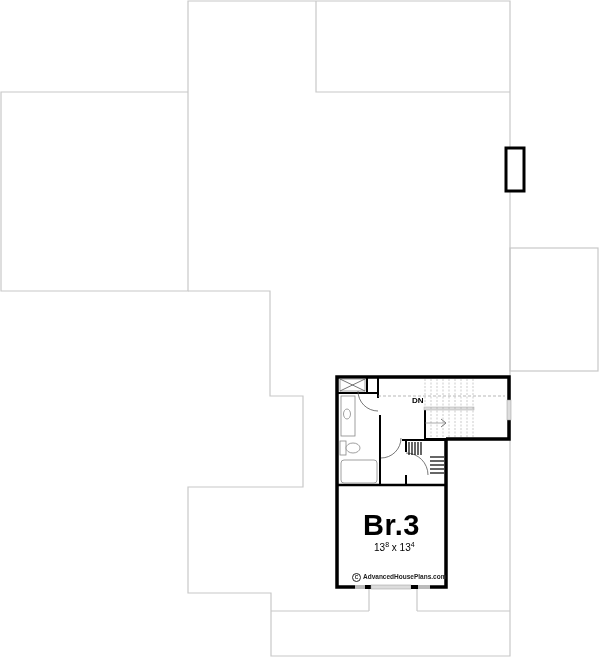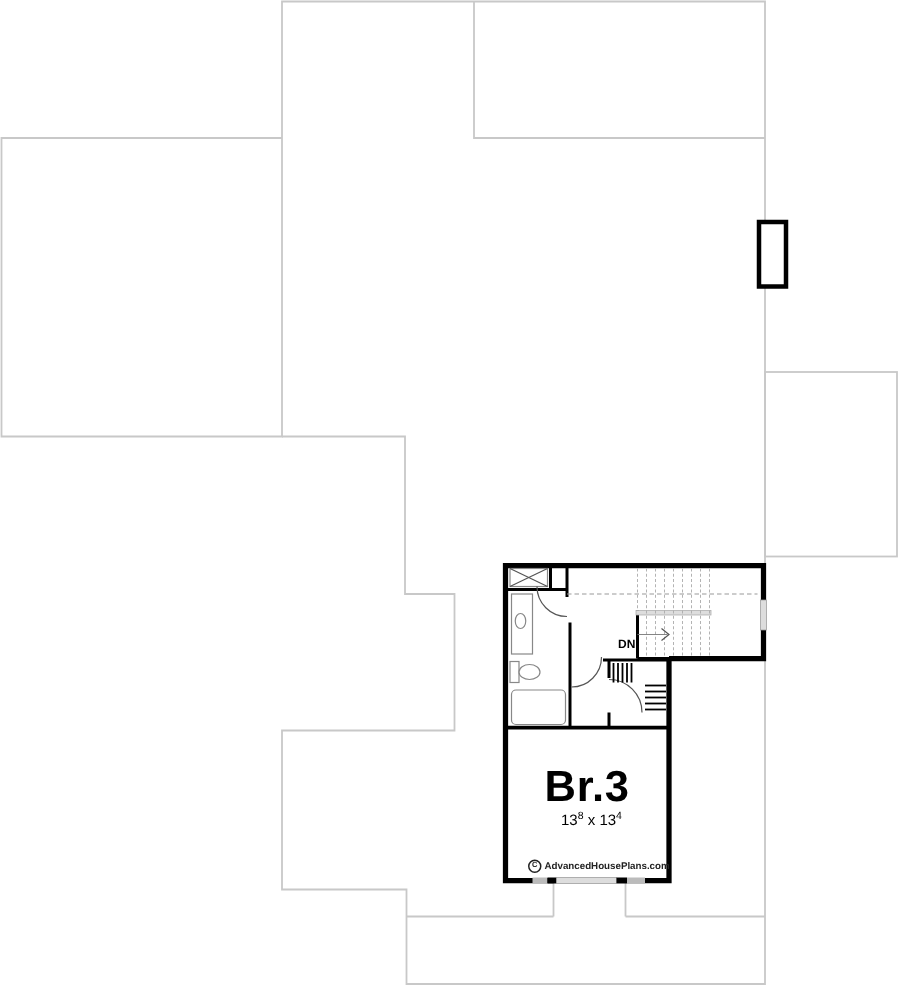--- a/index.html
+++ b/index.html
@@ -7,21 +7,21 @@
   svg { position: absolute; left: 0; top: 0; }
   .roof { fill: none; stroke: #c8c8c8; stroke-width: 1.2; }
   .wall { fill: none; stroke: #000; stroke-width: 3.5; }
   .thin { fill: none; stroke: #555; stroke-width: 0.8; }
   .fix { fill: #fff; stroke: #888; stroke-width: 0.8; }
   .dash { fill: none; stroke: #999; stroke-width: 0.7; stroke-dasharray: 3 2; }
   .lbl { position: absolute; color: #000; white-space: nowrap; }
   .room-name { font-weight: bold; font-size: 29px; left: 363px; top: 509px; letter-spacing: 0.5px; text-align: right; }
   .room-dim { font-size: 10px; left: 374px; top: 541px; }
   .room-dim sup { font-size: 7px; }
-  .dn { font-weight: bold; font-size: 8px; left: 412px; top: 425px; }
+  .dn { font-weight: bold; font-size: 8px; left: 412px; top: 396px; }
   .copy { font-size: 6.5px; left: 352px; top: 573px; font-weight: bold; color: #222; }
   .copy .c { display: inline-block; width: 7px; height: 7px; border: 1px solid #222; border-radius: 50%; font-size: 5px; line-height: 7px; text-align: center; margin-right: 2px; vertical-align: middle; }
 </style>
 </head>
 <body>
 
 <svg width="600" height="658" viewBox="0 0 600 658">
 
   <g>
     <polyline class="roof" points="188,92 188,1 510,1 510,610"></polyline>

